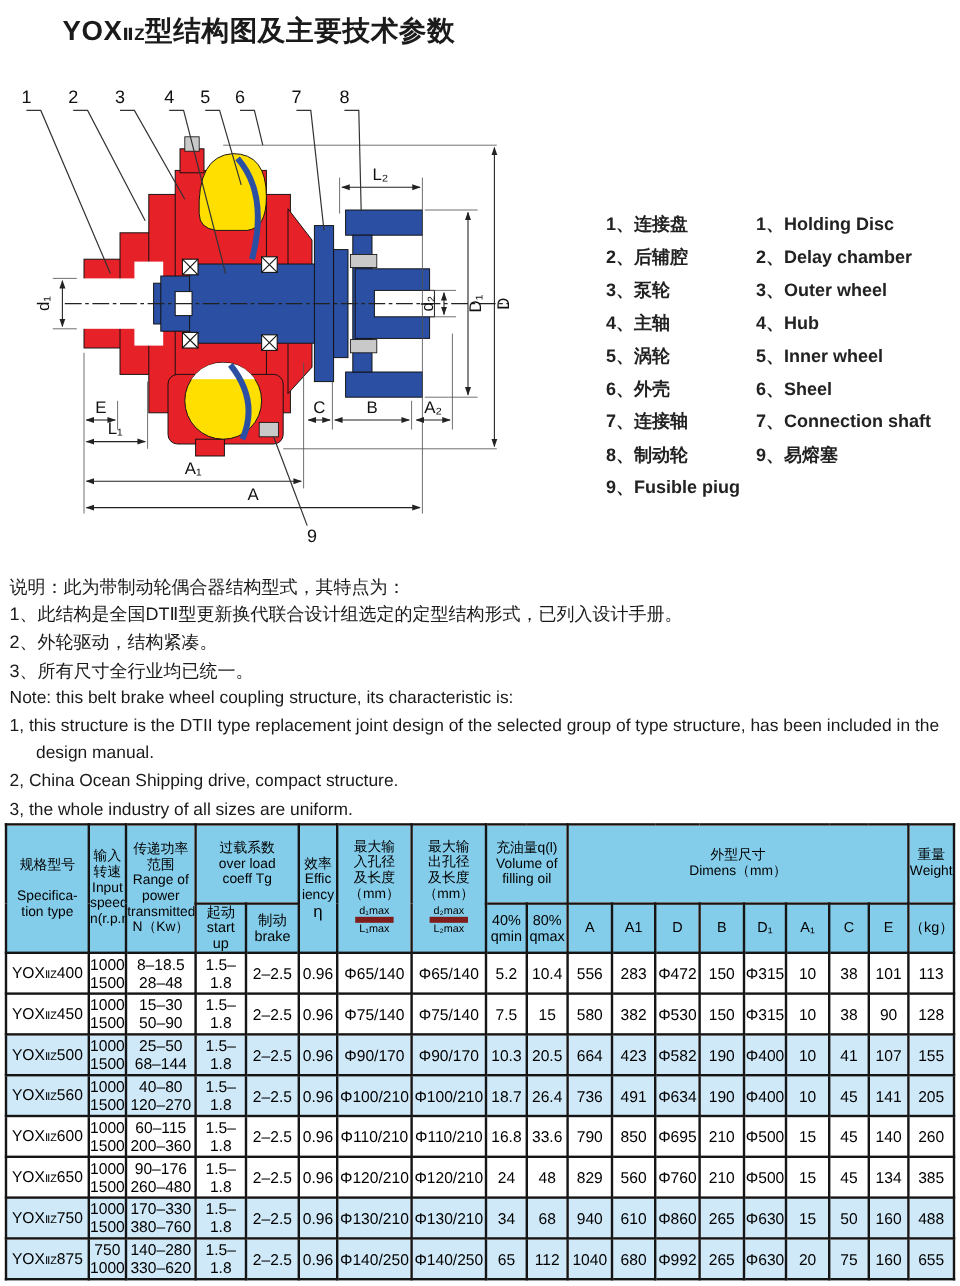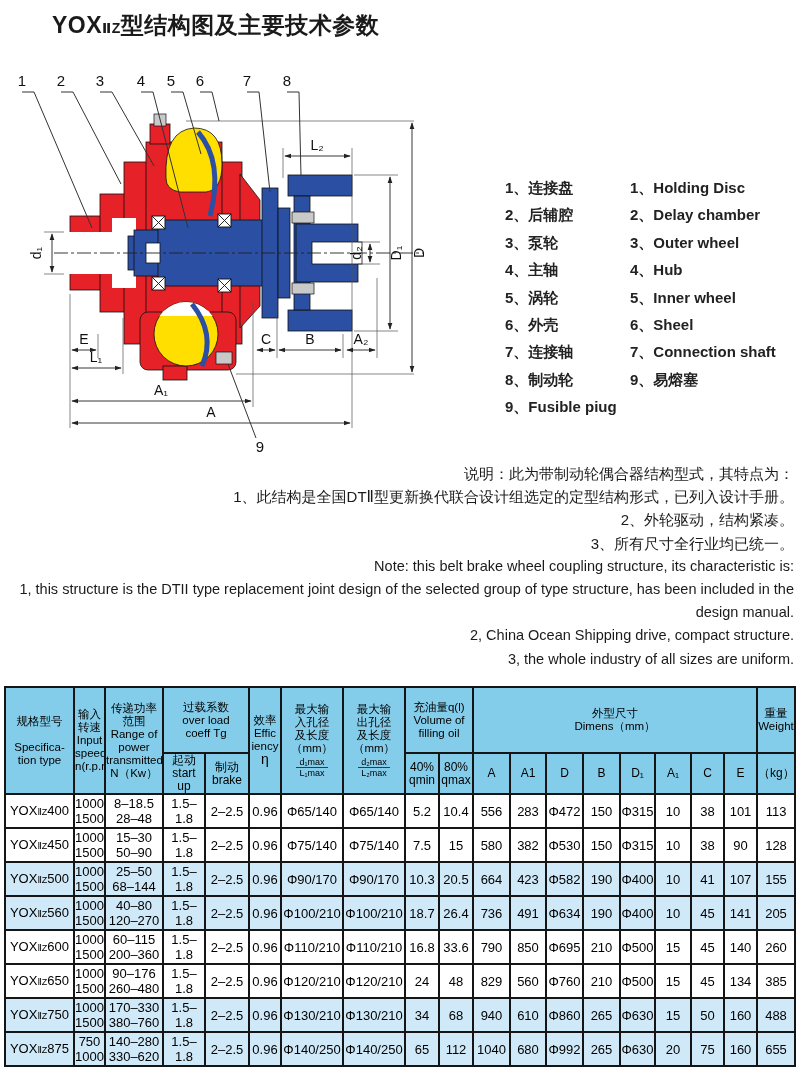--- a/index.html
+++ b/index.html
@@ -12,36 +12,36 @@
   svg.diagram{position:absolute;left:0;top:66px;}
   .red{fill:#e62128;}
   .yellow{fill:#ffdf00;}
   .blue{fill:#2b4fa3;}
   .dimtext{font-size:14px;fill:#111;}
   .callout{font-size:15px;fill:#111;}
 
   .legend{position:absolute;left:505px;top:174px;display:grid;grid-template-columns:123px auto;column-gap:2px;font-size:15px;color:#222;font-weight:bold;}
   .legend div{height:27.4px;line-height:27.4px;white-space:nowrap;}
 
-  .notes{position:absolute;left:8px;top:462px;width:786px;text-align:right;}
+  .notes{position:absolute;left:8px;top:478px;width:786px;}
   .notes div{padding-left:22px;text-indent:-22px;}
   .notes .zh{font-size:15px;line-height:23.2px;}
   .notes .en{font-size:14.5px;line-height:23.2px;}
 
   table.spec{position:absolute;left:4px;top:686px;width:790px;border-collapse:collapse;table-layout:fixed;}
   table.spec th,table.spec td{border:2px solid #151515;text-align:center;vertical-align:middle;padding:0;white-space:pre-line;overflow:hidden;}
   table.spec thead th{background:#84cdea;font-weight:400;font-size:11.5px;line-height:13px;color:#000;}
   table.spec thead tr.h1{height:66px;}
   table.spec thead tr.h2{height:34px;}
   table.spec thead tr.h2 th{font-size:12px;}
   table.spec tbody tr{height:34px;}
   table.spec tbody td{font-size:13px;line-height:15px;background:#fff;color:#000;}
   table.spec tbody tr.shaded td{background:#cfe9f8;}
   .frac{display:inline-block;font-size:9px;line-height:10px;margin-top:2px;}
-  .frac .top{display:block;border-bottom:1px solid #7f1d1d;padding:0 3px;}
+  .frac .top{display:block;border-bottom:5px solid #7f1d1d;padding:0 3px;}
   .mdl-sub{font-size:9px;}
   .eta{font-size:14px;}
 </style>
 </head>
 <body>
 
 <div class="page">
 
   <div class="title"><span>YOX</span><span class="sub">ⅡZ</span><span>型结构图及主要技术参数</span></div>
 

